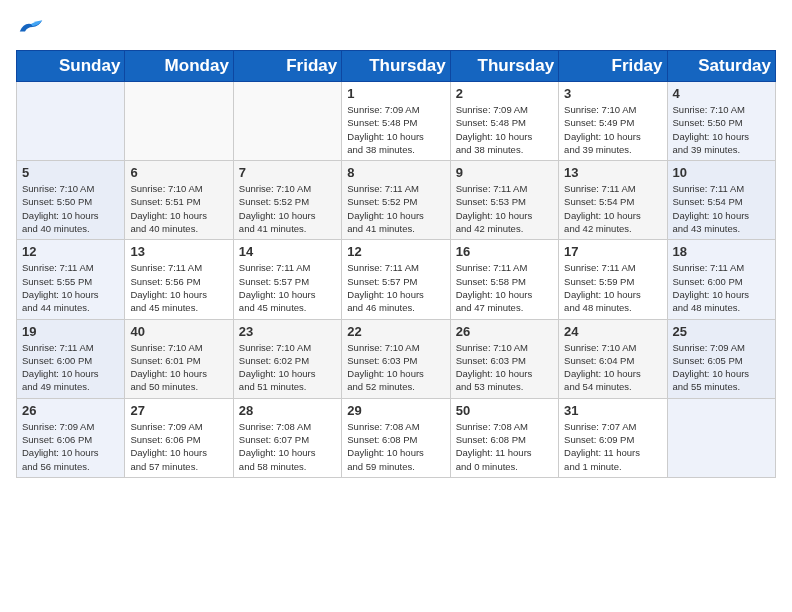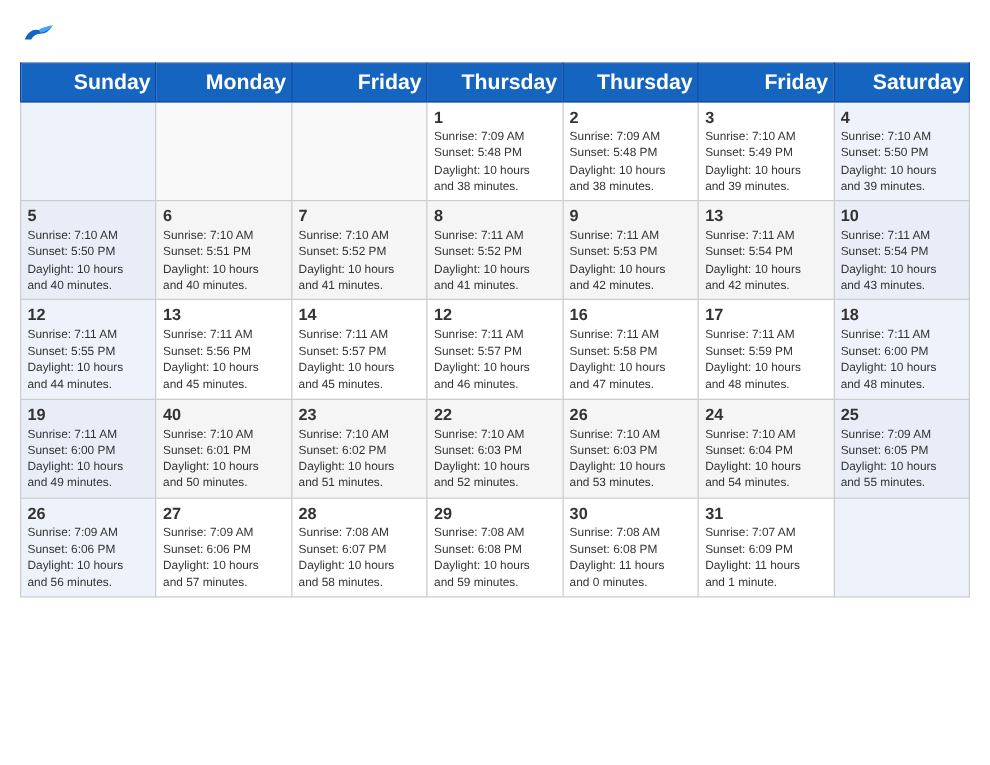--- a/index.html
+++ b/index.html
@@ -309,21 +309,21 @@
 and 58 minutes.</div>
         </td>
         <td>
           <span class="day-num">29</span>
           <div class="day-info" style="white-space: pre-line;">Sunrise: 7:08 AM
 Sunset: 6:08 PM
 Daylight: 10 hours
 and 59 minutes.</div>
         </td>
         <td>
-          <span class="day-num">30</span>
+          <span class="day-num">50</span>
           <div class="day-info" style="white-space: pre-line;">Sunrise: 7:08 AM
 Sunset: 6:08 PM
 Daylight: 11 hours
 and 0 minutes.</div>
         </td>
         <td>
           <span class="day-num">31</span>
           <div class="day-info" style="white-space: pre-line;">Sunrise: 7:07 AM
 Sunset: 6:09 PM
 Daylight: 11 hours

